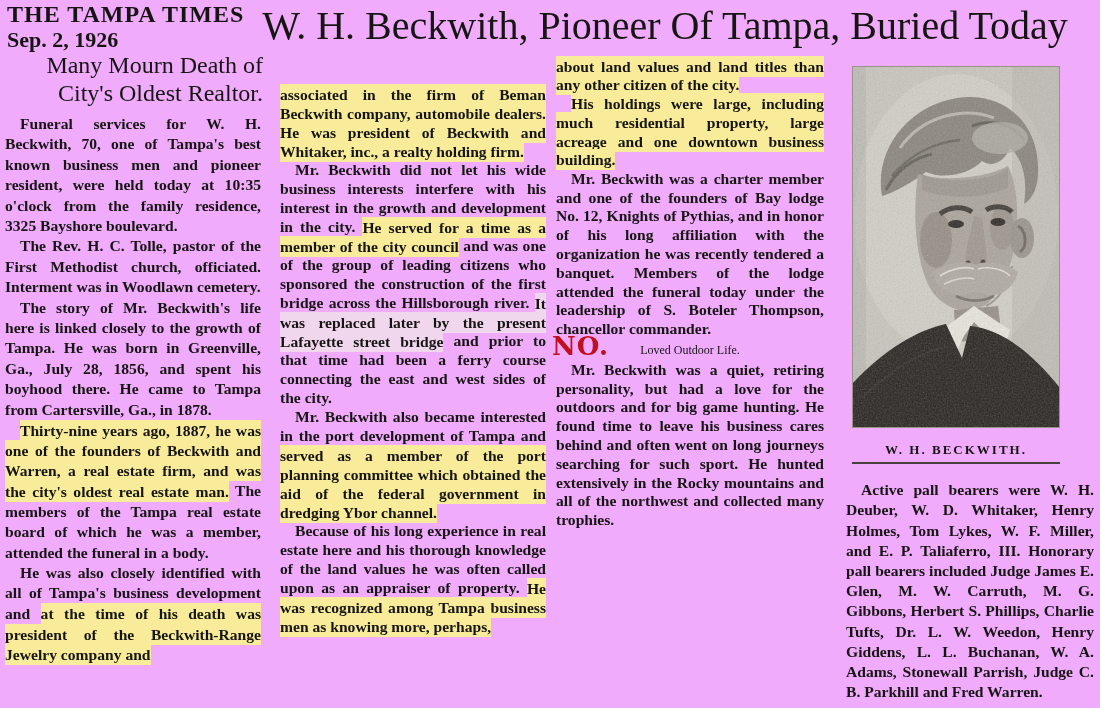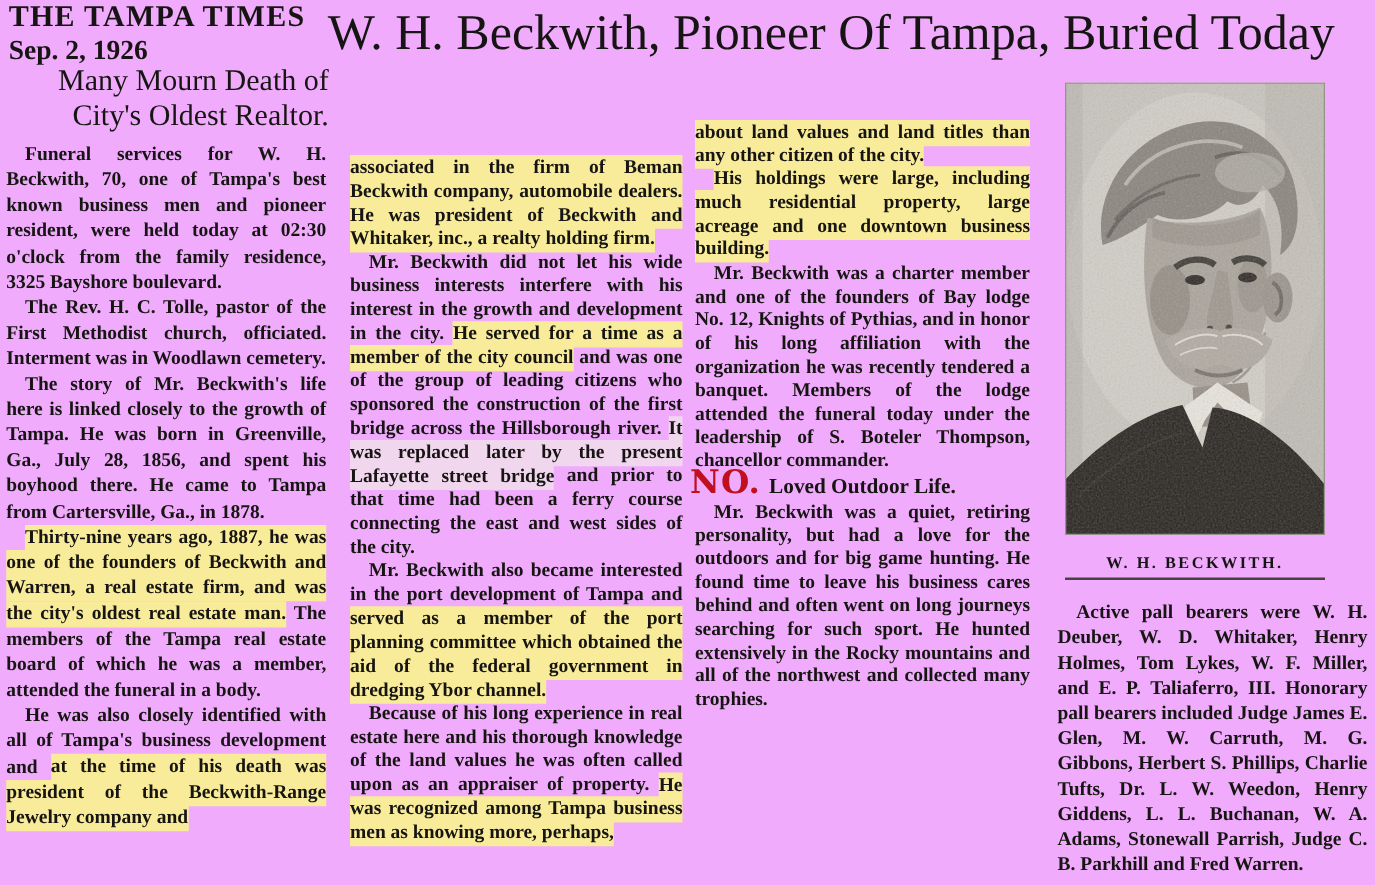--- a/index.html
+++ b/index.html
@@ -9,52 +9,52 @@
     background:#f0abfc; color:#171513;
     font-family:"Liberation Serif","DejaVu Serif",serif;
     --hl-y:#f8ec9a; --hl-p:#f1d7ee; --red:#c0101f;
   }
   .masthead { position:absolute; left:7px; top:1px; font-size:24px; font-weight:bold; letter-spacing:1px; white-space:nowrap; }
   .date-line { position:absolute; left:7px; top:27px; font-size:22px; font-weight:bold; white-space:nowrap; }
   .headline { position:absolute; left:240px; top:2px; width:850px; font-size:40px; font-weight:normal; text-align:center; white-space:nowrap; }
 
   .col { position:absolute; text-align:justify; font-weight:bold; }
   .col p { margin:0; text-indent:15px; }
-  .col p.noindent { text-indent:0;margin-top:40px; }
+  .col p.noindent { text-indent:0; }
   #col1 { left:5px;   top:52px; width:256px; font-size:15.6px; line-height:20.4px; }
   #col2 { left:280px; top:84px; width:266px; font-size:15.6px; line-height:19px; }
   #col3 { left:556px; top:57px; width:268px; font-size:15.6px; line-height:18.8px; }
   #col4 { left:846px; top:60px; width:248px; font-size:15.6px; line-height:20.2px; }
 
   .deck { font-size:24px; line-height:27.5px; font-weight:normal; text-align:right; margin:0 0 7px 22px; width:236px; }
 
   .section-heading { text-align:center; font-size:17px; font-weight:bold; margin:1px 0; }
   .heading-row { position:relative; text-align:center; margin:1px 0; }
-  .heading-row .heading-text { display:inline; font-size:17px; font-weight:bold;text-align:center; }
+  .heading-row .heading-text { display:inline; font-size:12px; font-weight:normal;text-align:center; }
   .no-note { position:absolute; left:-4px; top:-3px; color:var(--red); font-size:26px; font-weight:bold; letter-spacing:1px; font-family:"DejaVu Serif",serif; }
 
   .hl-y { background:var(--hl-y); padding:1.5px 0 2.5px; box-decoration-break:clone; -webkit-box-decoration-break:clone; }
   .hl-p { background:var(--hl-p); padding:1.5px 0 2.5px; box-decoration-break:clone; -webkit-box-decoration-break:clone; }
 
   figure.photo { margin:6px 0 16px 6px; width:208px; }
   figure.photo svg { display:block; }
   figcaption { text-align:center; font-size:13px; font-weight:bold; letter-spacing:2px; padding:12px 0 2px; border-bottom:2px solid #46433e; }
 </style>
 </head>
 <body>
 
 <div class="page" style="--hl-y: #f8ec9a; --hl-p: #f1d7ee; --red: #c0101f;">
 
   <div class="masthead">THE TAMPA TIMES</div>
   <div class="date-line">Sep. 2, 1926</div>
   <div class="headline">W. H. Beckwith, Pioneer Of Tampa, Buried Today</div>
 
   <div class="col" id="col1">
     <div class="deck">Many Mourn Death of City's Oldest Realtor.</div>
-    <p><span>Funeral services for W. H. Beckwith, 70, one of Tampa's best known business men and pioneer resident, were held today at 02:30 o'clock from the family residence, 3325 Bayshore boulevard.</span></p>
+    <p><span>Funeral services for W. H. Beckwith, 70, one of Tampa's best known business men and pioneer resident, were held today at 10:35 o'clock from the family residence, 3325 Bayshore boulevard.</span></p>
     <p><span>The Rev. H. C. Tolle, pastor of the First Methodist church, officiated. Interment was in Woodlawn cemetery.</span></p>
     <p><span>The story of Mr. Beckwith's life here is linked closely to the growth of Tampa. He was born in Greenville, Ga., July 28, 1856, and spent his boyhood there. He came to Tampa from Cartersville, Ga., in 1878.</span></p>
     <p><span class="hl-y">Thirty-nine years ago, 1887, he was one of the founders of Beckwith and Warren, a real estate firm, and was the city's oldest real estate man.</span><span> The members of the Tampa real estate board of which he was a member, attended the funeral in a body.</span></p>
     <p><span>He was also closely identified with all of Tampa's business development and </span><span class="hl-y">at the time of his death was president of the Beckwith-Range Jewelry company and</span></p>
   </div>
 
   <div class="col" id="col2">
     <p class="noindent"><span class="hl-y">associated in the firm of Beman Beckwith company, automobile dealers. He was president of Beckwith and Whitaker, inc., a realty holding firm.</span></p>
     <p><span>Mr. Beckwith did not let his wide business interests interfere with his interest in the growth and development in the city. </span><span class="hl-y">He served for a time as a member of the city council</span><span> and was one of the group of leading citizens who sponsored the construction of the first bridge across the Hillsborough river. </span><span class="hl-p">It was replaced later by the present Lafayette street bridge</span><span> and prior to that time had been a ferry course connecting the east and west sides of the city.</span></p>
     <p><span>Mr. Beckwith also became interested in the port development of Tampa and </span><span class="hl-y">served as a member of the port planning committee which obtained the aid of the federal government in dredging Ybor channel.</span></p>

